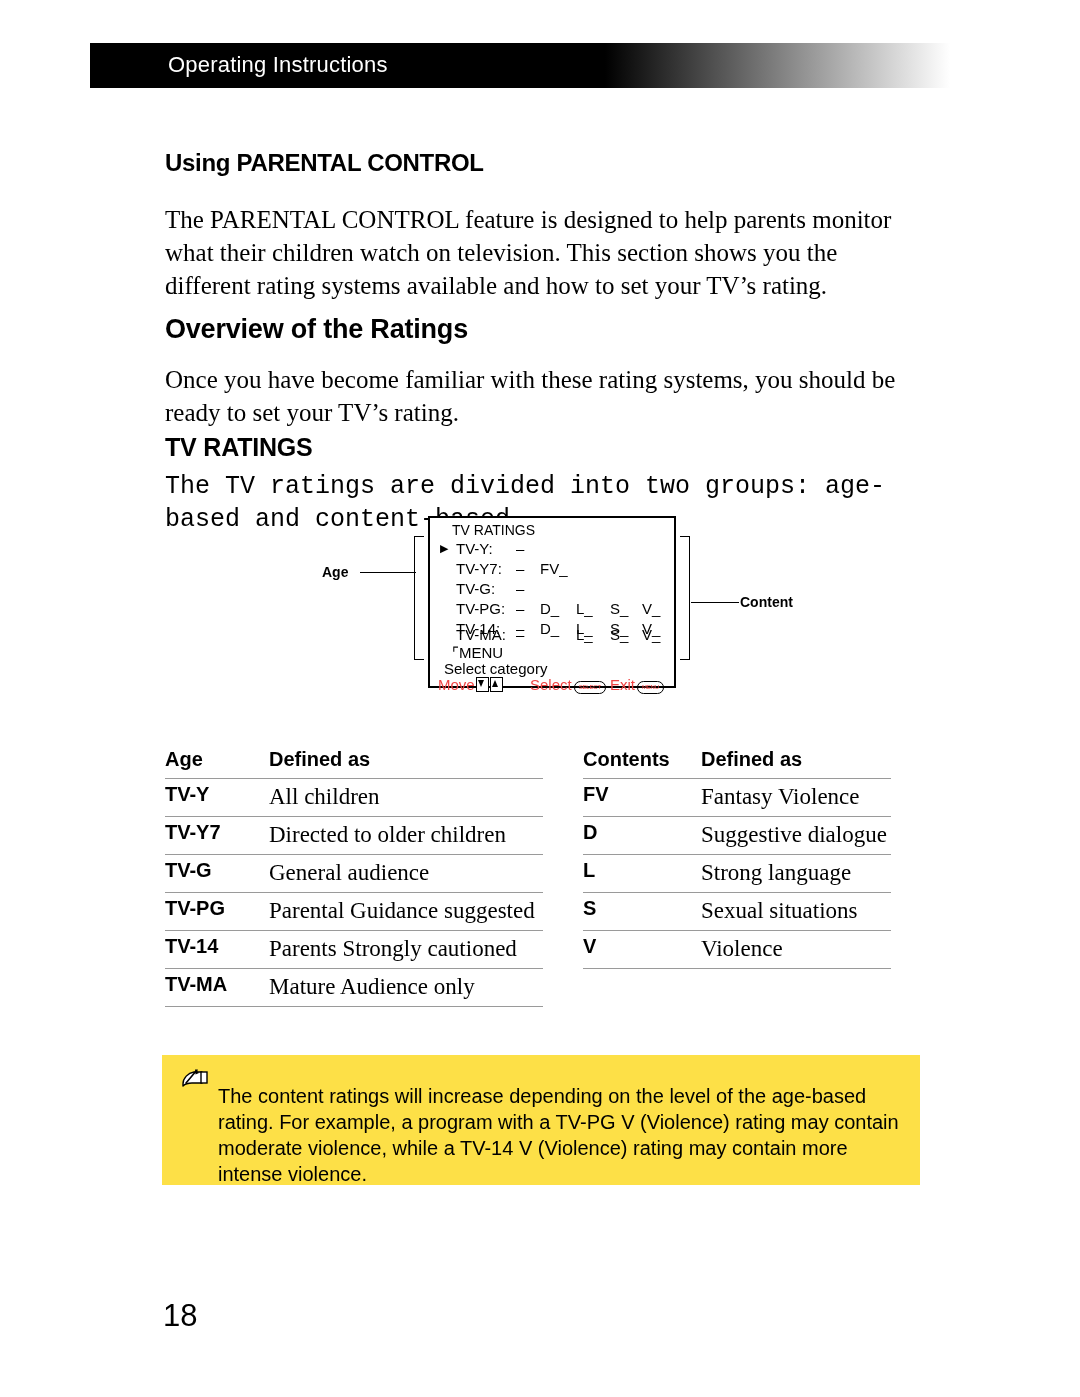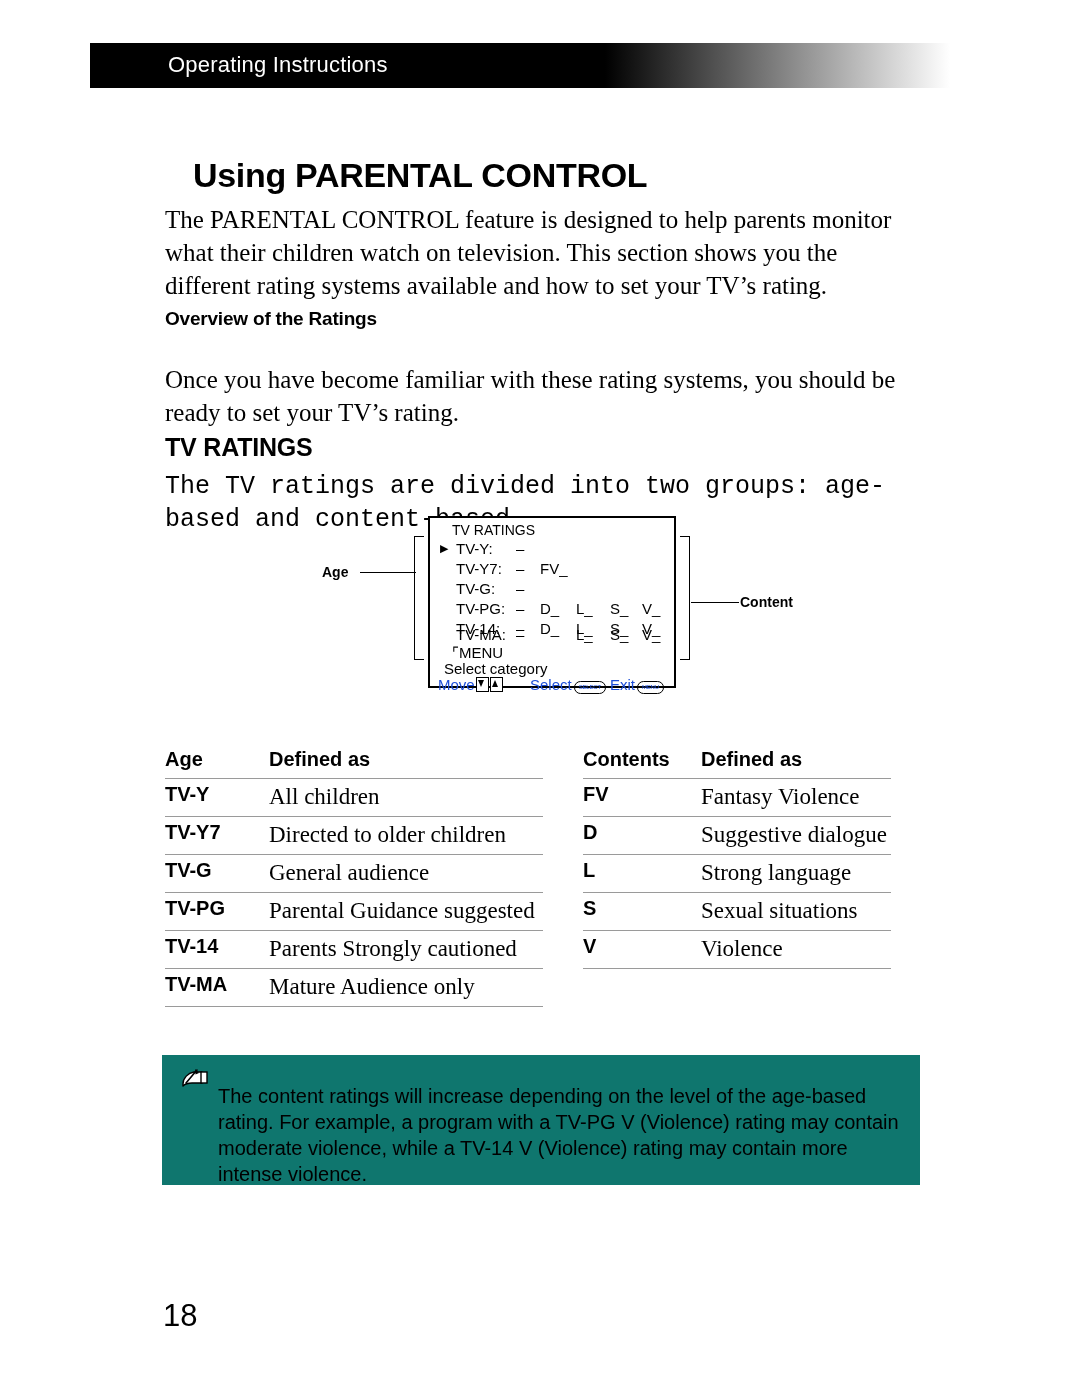--- a/index.html
+++ b/index.html
@@ -18,36 +18,35 @@
   .header-title{
     position:absolute;left:168px;top:52px;
     color:#ffffff;
     font-family:"Liberation Sans", sans-serif;
     font-size:22px;letter-spacing:0.2px;
   }
   
   .page-title{
     position:absolute;left:165px;top:133px;
     font-family:"Liberation Sans", sans-serif;
-    font-weight:bold;font-size:34px;letter-spacing:-0.3px;
+    font-weight:bold;font-size:24px;letter-spacing:-0.3px;
     color:#000;
-    margin-left:28px;
   }
   .body-p{
     position:absolute;left:165px;width:760px;
     font-family:"Liberation Serif", serif;
     font-size:25px;line-height:33px;color:#000;
   }
   #intro-para{top:178px;}
   #overview-para{top:338px;}
   #tvratings-para{top:445px;font-family:Liberation Mono, monospace;}
   .h2{
     position:absolute;left:165px;
     font-family:"Liberation Sans", sans-serif;
-    font-weight:bold;font-size:19px;color:#000;letter-spacing:-0.2px;
+    font-weight:bold;font-size:27px;color:#000;letter-spacing:-0.2px;
   }
   #h2-overview{top:292px;}
   .h3{
     position:absolute;left:165px;
     font-family:"Liberation Sans", sans-serif;
     font-weight:bold;font-size:25px;color:#000;letter-spacing:-0.2px;
   }
   #h3-tvratings{top:408px;}
 
   
@@ -78,21 +77,21 @@
     position:absolute;left:22px;top:126px;
     font-family:"Liberation Sans", sans-serif;font-size:15px;color:#000;
   }
   .ret-glyph{display:inline-block;transform:scaleX(-1);}
   .osd-selcat{
     position:absolute;left:14px;top:142px;
     font-family:"Liberation Sans", sans-serif;font-size:15px;color:#000;
   }
   .osd-bottom{
     position:absolute;left:8px;top:158px;width:240px;height:16px;
-    font-family:"Liberation Sans", sans-serif;font-size:15px;color:#1d4ed8;
+    font-family:"Liberation Sans", sans-serif;font-size:15px;color:#ef4444;
   }
   .ob-move{position:absolute;left:0px;top:0px;}
   .ob-sel{position:absolute;left:92px;top:0px;}
   .ob-exit{position:absolute;left:172px;top:0px;}
   .arrowbox{
     display:inline-block;width:11px;height:13px;border:1.5px solid #000;
     position:relative;vertical-align:-2px;margin-left:1px;background:#fff;
   }
   .arrowbox i{
     position:absolute;left:1.5px;top:1.5px;width:0;height:0;border-left:3px solid transparent;
@@ -142,21 +141,21 @@
   .tbl td.v{
     font-family:"Liberation Serif", serif;font-size:23px;color:#000;
     line-height:28px;
   }
   #tbl-age th:first-child, #tbl-age td.k{width:104px;}
   #tbl-contents th:first-child, #tbl-contents td.k{width:118px;}
 
   
   .notebox{
     position:absolute;left:162px;top:1055px;width:758px;height:130px;
-    background:#0f766e;
+    background:#fde047;
   }
   .note-icon{position:absolute;left:18px;top:12px;width:30px;height:24px;}
   .note-text{
     position:absolute;left:56px;top:8px;width:686px;
     font-family:"Liberation Sans", sans-serif;
     font-size:20px;line-height:26px;color:#000;
   }
 
   
   .pagenum{

